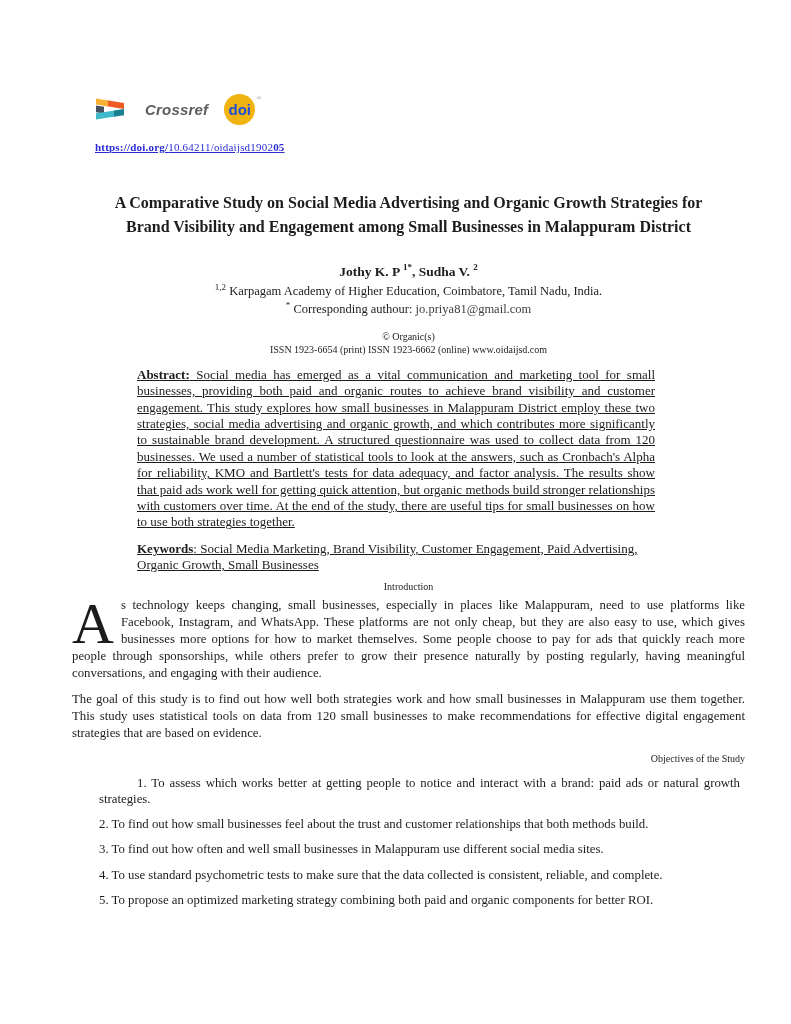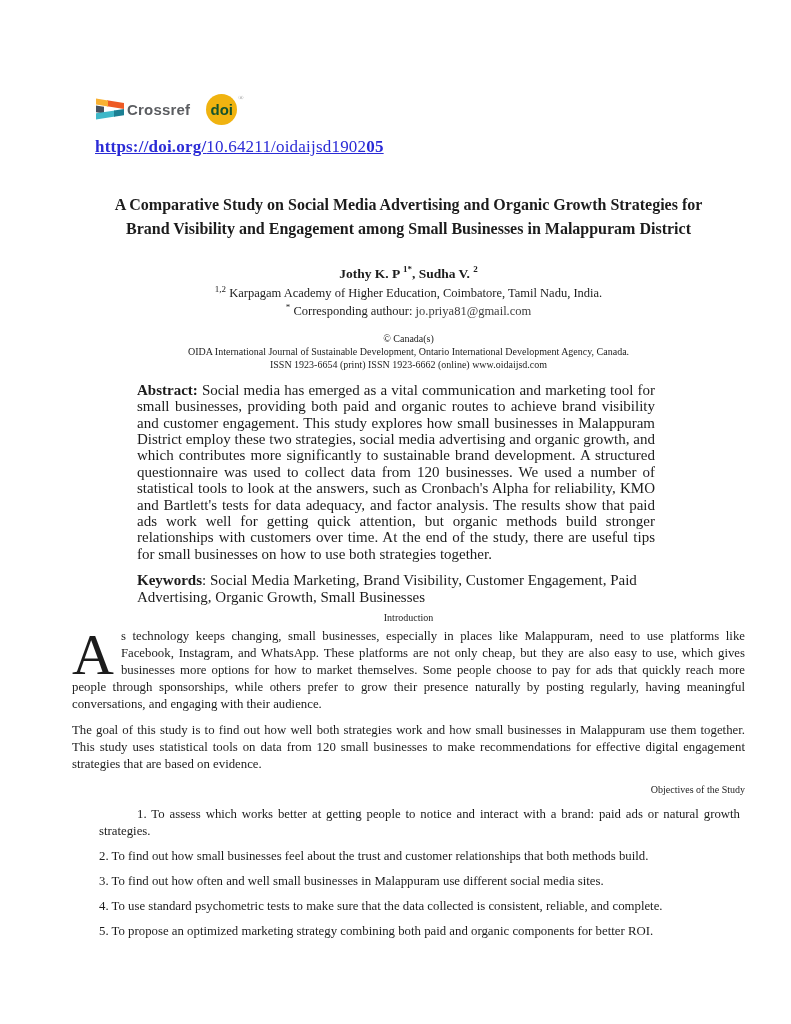--- a/index.html
+++ b/index.html
@@ -16,47 +16,47 @@
   }
 
   
   .logo-row {
     display: flex;
     align-items: center;
     gap: 16px;
     margin-left: 23px;
     height: 32px;
   }
-  .crossref-logo { display: flex; align-items: center; gap: 2px; cursor: pointer; }
+  .crossref-logo { display: flex; align-items: center; gap: 20px; cursor: pointer; font-style: italic; }
   .crossref-word {
     font-family: "Liberation Sans", sans-serif;
     font-size: 15px;
     font-weight: 600;
     color: #5b5d61;
     letter-spacing: 0.2px;
   }
   .doi-badge { position: relative; display: inline-flex; align-items: flex-start; cursor: pointer; }
   .doi-circle {
     width: 31px; height: 31px;
     border-radius: 50%;
     background: #f0b310;
     display: flex; align-items: center; justify-content: center;
   }
   .doi-circle span {
     font-family: "Liberation Sans", sans-serif;
     font-weight: 700;
     font-size: 15px;
-    color: #14532d;
+    color: #1d4ed8;
   }
   .doi-reg { font-size: 7px; color: #9a9a9a; margin-left: 1px; line-height: 8px; }
 
   
   .doi-link-row { margin-top: 12px; margin-left: 23px; }
   .doi-link {
-    font-size: 17px;
+    font-size: 11px;
     color: #2b2bd6;
     text-decoration: underline;
     cursor: pointer;
     letter-spacing: 0.2px;
   }
   .doi-link .b { font-weight: 700; }
 
   
   .title {
     margin: 36px auto 0;
@@ -74,23 +74,24 @@
   .corresponding { margin-top: 1px; font-size: 12.5px; }
   .corresponding sup { font-size: 9px; }
   .email-link { color: #404040; cursor: pointer; }
 
   
   .imprint { margin-top: 13px; text-align: center; font-size: 10px; line-height: 13px; color: #222; }
 
   
   .abstract, .keywords {
     margin: 11px 90px 0 65px;
-    font-size: 15px;
+    font-size: 13px;
     line-height: 16.4px;
     text-align: justify;
+    text-decoration: underline;
   }
   .keywords { margin-top: 10px; text-align: left; }
   .abstract b, .keywords b { font-weight: 700; }
 
   
   .section-heading { font-size: 10px; font-weight: 400; }
   .section-heading.center { text-align: center; margin-top: 7px; }
   .section-heading.left { margin-top: 11px; text-align: right; }
 
   .body-par {
@@ -144,22 +145,21 @@
 
   <h1 class="title">A Comparative Study on Social Media Advertising and Organic Growth Strategies for Brand Visibility and Engagement among Small Businesses in Malappuram District</h1>
 
   <div class="center-block">
     <div class="authors"><span>Jothy K. P </span><sup>1*</sup><span>, </span><span>Sudha V. </span><sup>2</sup></div>
     <div class="affiliation"><sup>1,2</sup><span> Karpagam Academy of Higher Education, Coimbatore, Tamil Nadu, India.</span></div>
     <div class="corresponding"><sup>*</sup><span> Corresponding authour: </span><a class="email-link">jo.priya81@gmail.com</a></div>
   </div>
 
   <div class="imprint">
-    <div>© Canada(s)</div>
-    <div>OIDA International Journal of Sustainable Development, Ontario International Development Agency, Canada.</div>
+    <div>© Organic(s)</div>
     <div>ISSN 1923-6654 (print) ISSN 1923-6662 (online) www.oidaijsd.com</div>
   </div>
 
   <p class="abstract"><b>Abstract:</b><span> Social media has emerged as a vital communication and marketing tool for small businesses, providing both paid and organic routes to achieve brand visibility and customer engagement. This study explores how small businesses in Malappuram District employ these two strategies, social media advertising and organic growth, and which contributes more significantly to sustainable brand development. A structured questionnaire was used to collect data from 120 businesses. We used a number of statistical tools to look at the answers, such as Cronbach's Alpha for reliability, KMO and Bartlett's tests for data adequacy, and factor analysis. The results show that paid ads work well for getting quick attention, but organic methods build stronger relationships with customers over time. At the end of the study, there are useful tips for small businesses on how to use both strategies together.</span></p>
 
   <p class="keywords"><b>Keywords</b><span>: Social Media Marketing, Brand Visibility, Customer Engagement, Paid Advertising, Organic Growth, Small Businesses</span></p>
 
   <h2 class="section-heading center">Introduction</h2>
   <p class="body-par"><span class="dropcap">A</span><span>s technology keeps changing, small businesses, especially in places like Malappuram, need to use platforms like Facebook, Instagram, and WhatsApp. These platforms are not only cheap, but they are also easy to use, which gives businesses more options for how to market themselves. Some people choose to pay for ads that quickly reach more people through sponsorships, while others prefer to grow their presence naturally by posting regularly, having meaningful conversations, and engaging with their audience.</span></p>
   <p class="body-par">The goal of this study is to find out how well both strategies work and how small businesses in Malappuram use them together. This study uses statistical tools on data from 120 small businesses to make recommendations for effective digital engagement strategies that are based on evidence.</p>

